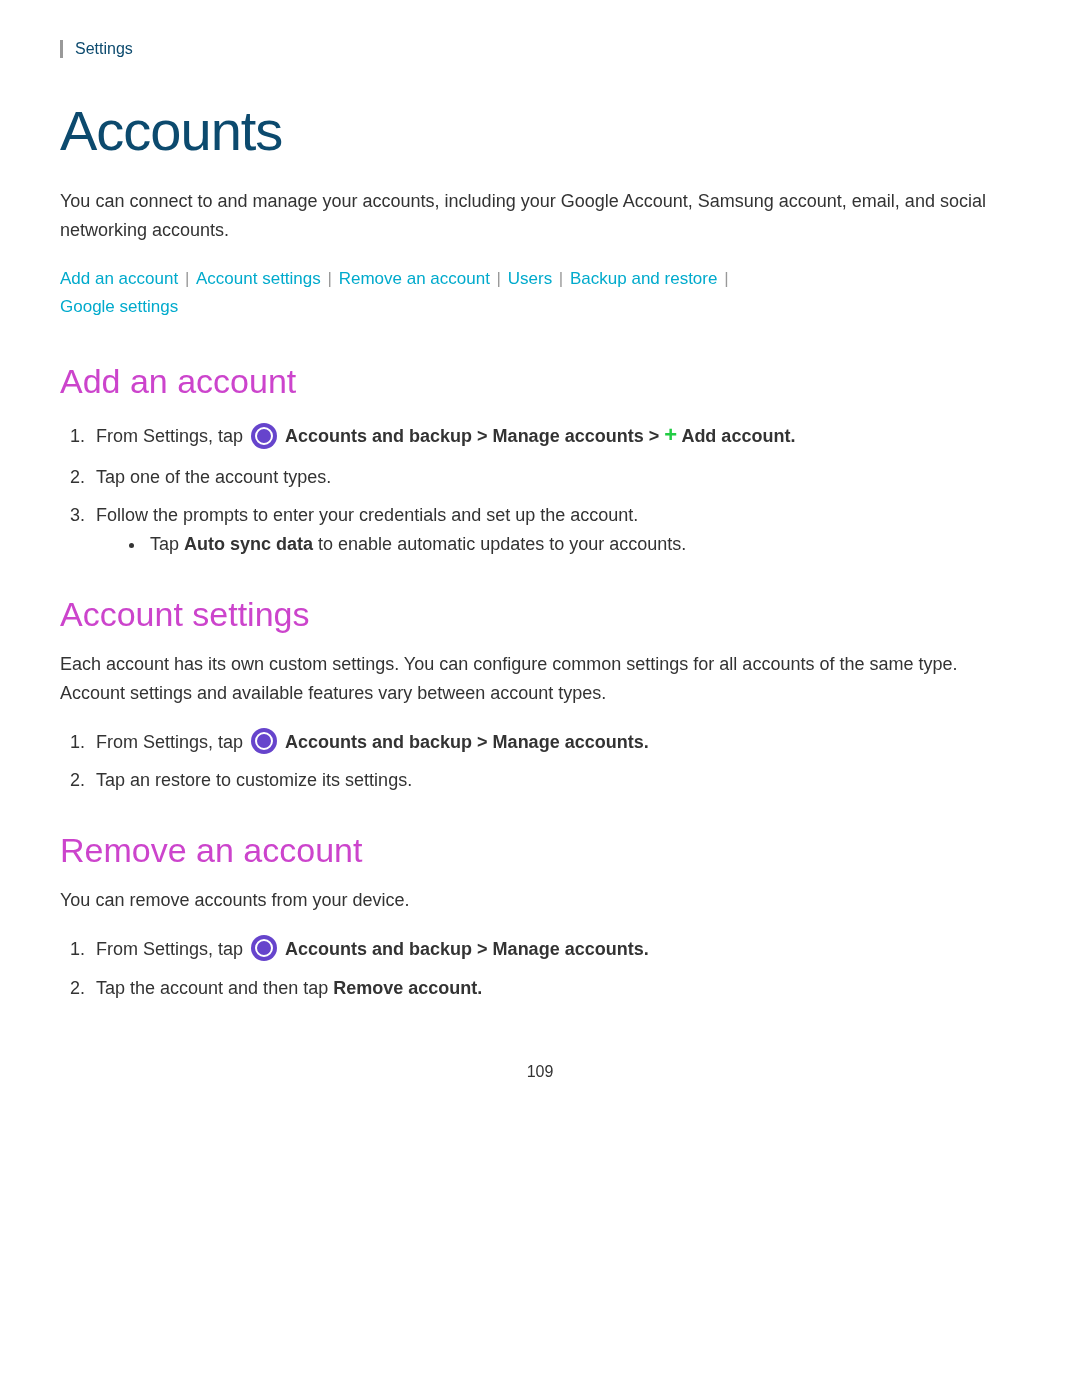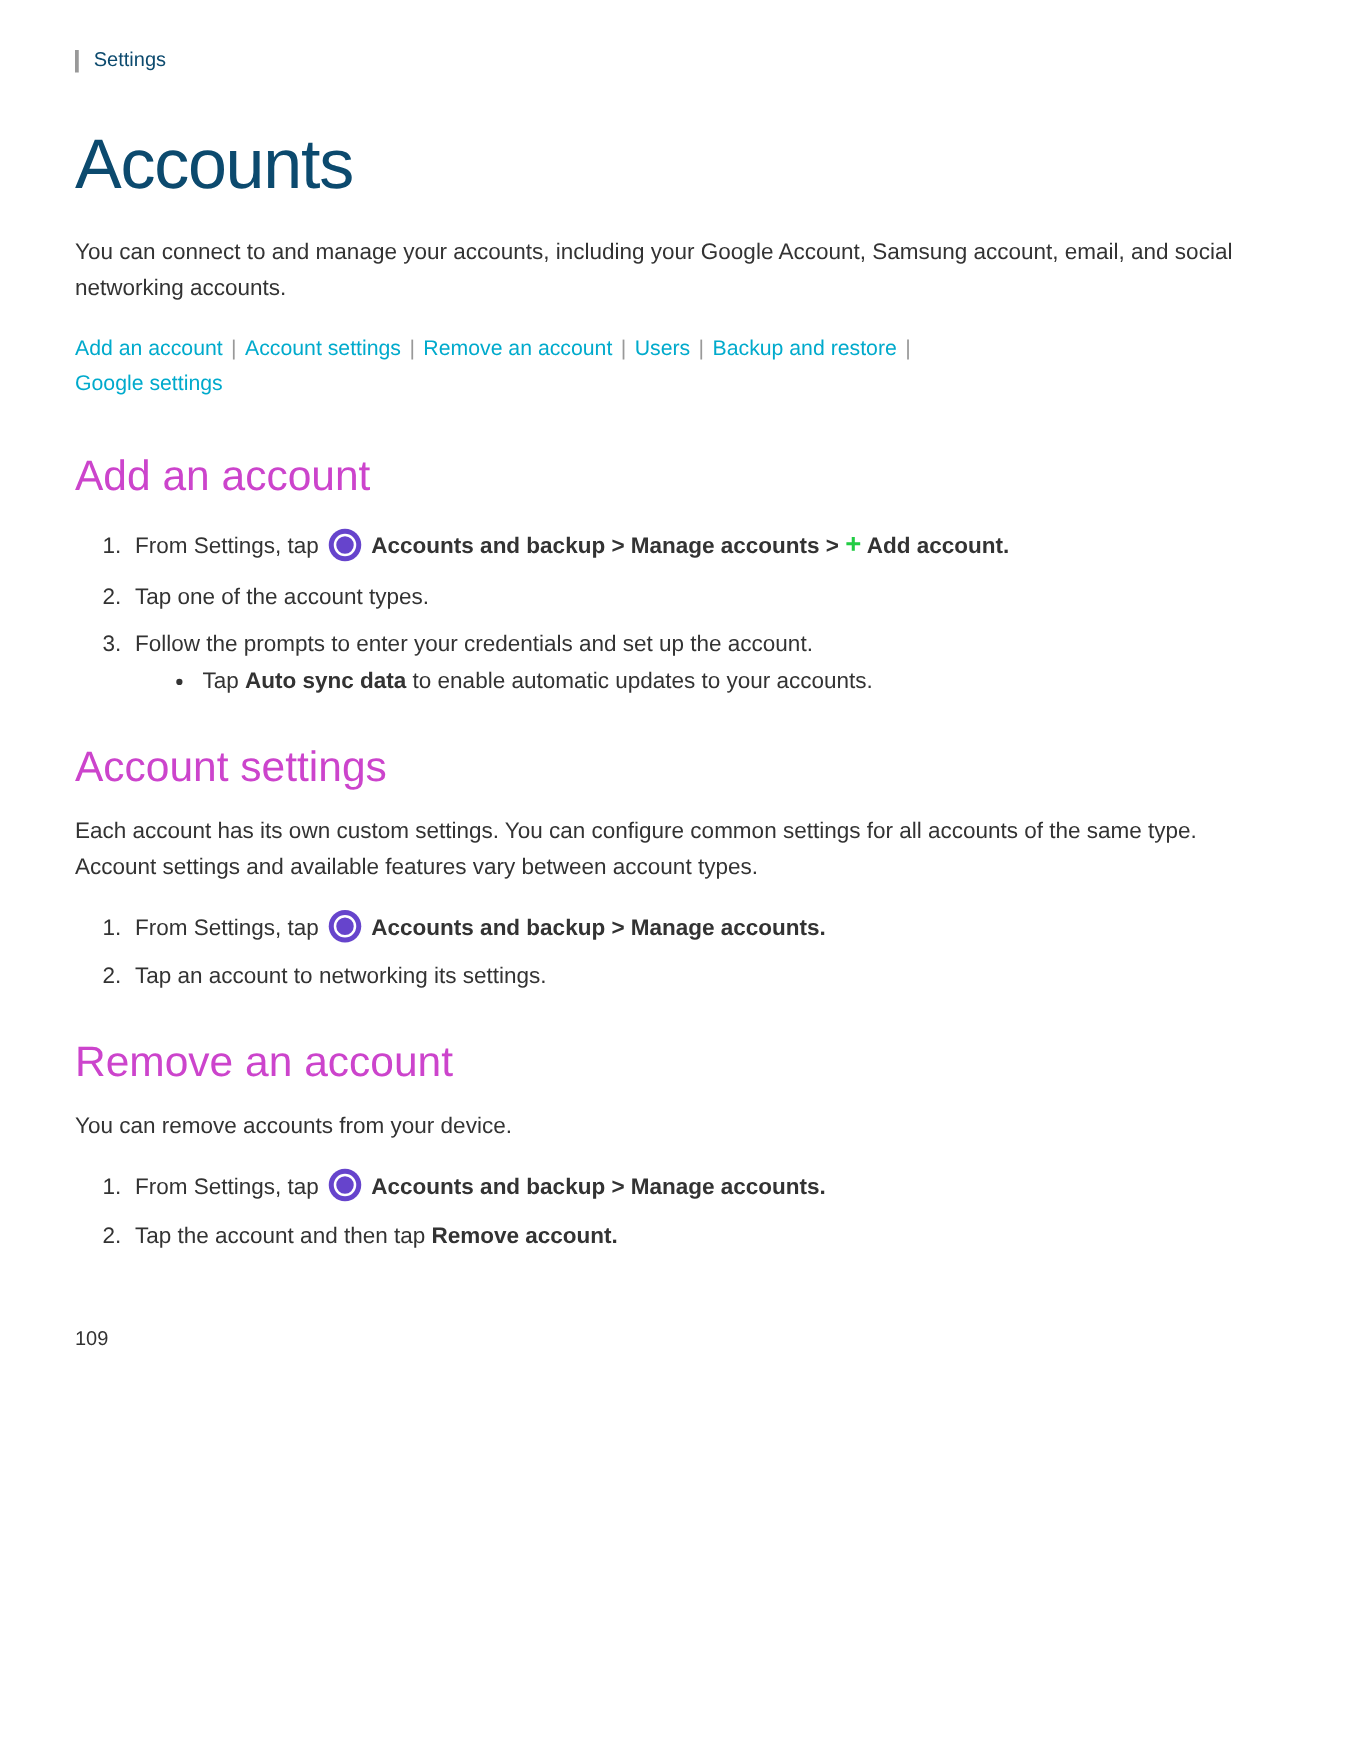--- a/index.html
+++ b/index.html
@@ -72,21 +72,21 @@
 
     .section-intro {
       font-family: Arial, sans-serif;
       font-size: 18px;
       color: #333;
       line-height: 1.6;
       margin-bottom: 20px;
     }
 
     .ordered-list {
-      margin-left: 42px;
+      margin-left: 30px;
       margin-bottom: 10px;
     }
 
     .ordered-list li {
       font-family: Arial, sans-serif;
       font-size: 18px;
       color: #333;
       line-height: 1.6;
       margin-bottom: 10px;
       padding-left: 6px;
@@ -140,20 +140,21 @@
       color: #22cc44;
       font-weight: bold;
       font-size: 22px;
     }
 
     .section-block {
       margin-bottom: 36px;
     }
 
     .page-number {
+      text-align: center;
       font-family: Arial, sans-serif;
       font-size: 16px;
       color: #333;
       margin-top: 60px;
     }
   </style>
 </head>
 <body>
 
 <div class="settings-breadcrumb">Settings</div>
@@ -186,21 +187,21 @@
 
 <div class="section-block" id="account-settings">
   <h2 class="section-title">Account settings</h2>
   <p class="section-intro">Each account has its own custom settings. You can configure common settings for all accounts of the same type. Account settings and available features vary between account types.</p>
   <ol class="ordered-list">
     <li>
       <span>From Settings, tap </span>
       <span class="settings-icon"></span>
       <span class="bold"> Accounts and backup &gt; Manage accounts.</span>
     </li>
-    <li>Tap an account to networking its settings.</li>
+    <li>Tap an restore to customize its settings.</li>
   </ol>
 </div>
 
 <div class="section-block" id="remove-an-account">
   <h2 class="section-title">Remove an account</h2>
   <p class="section-intro">You can remove accounts from your device.</p>
   <ol class="ordered-list">
     <li>
       <span>From Settings, tap </span>
       <span class="settings-icon"></span>

